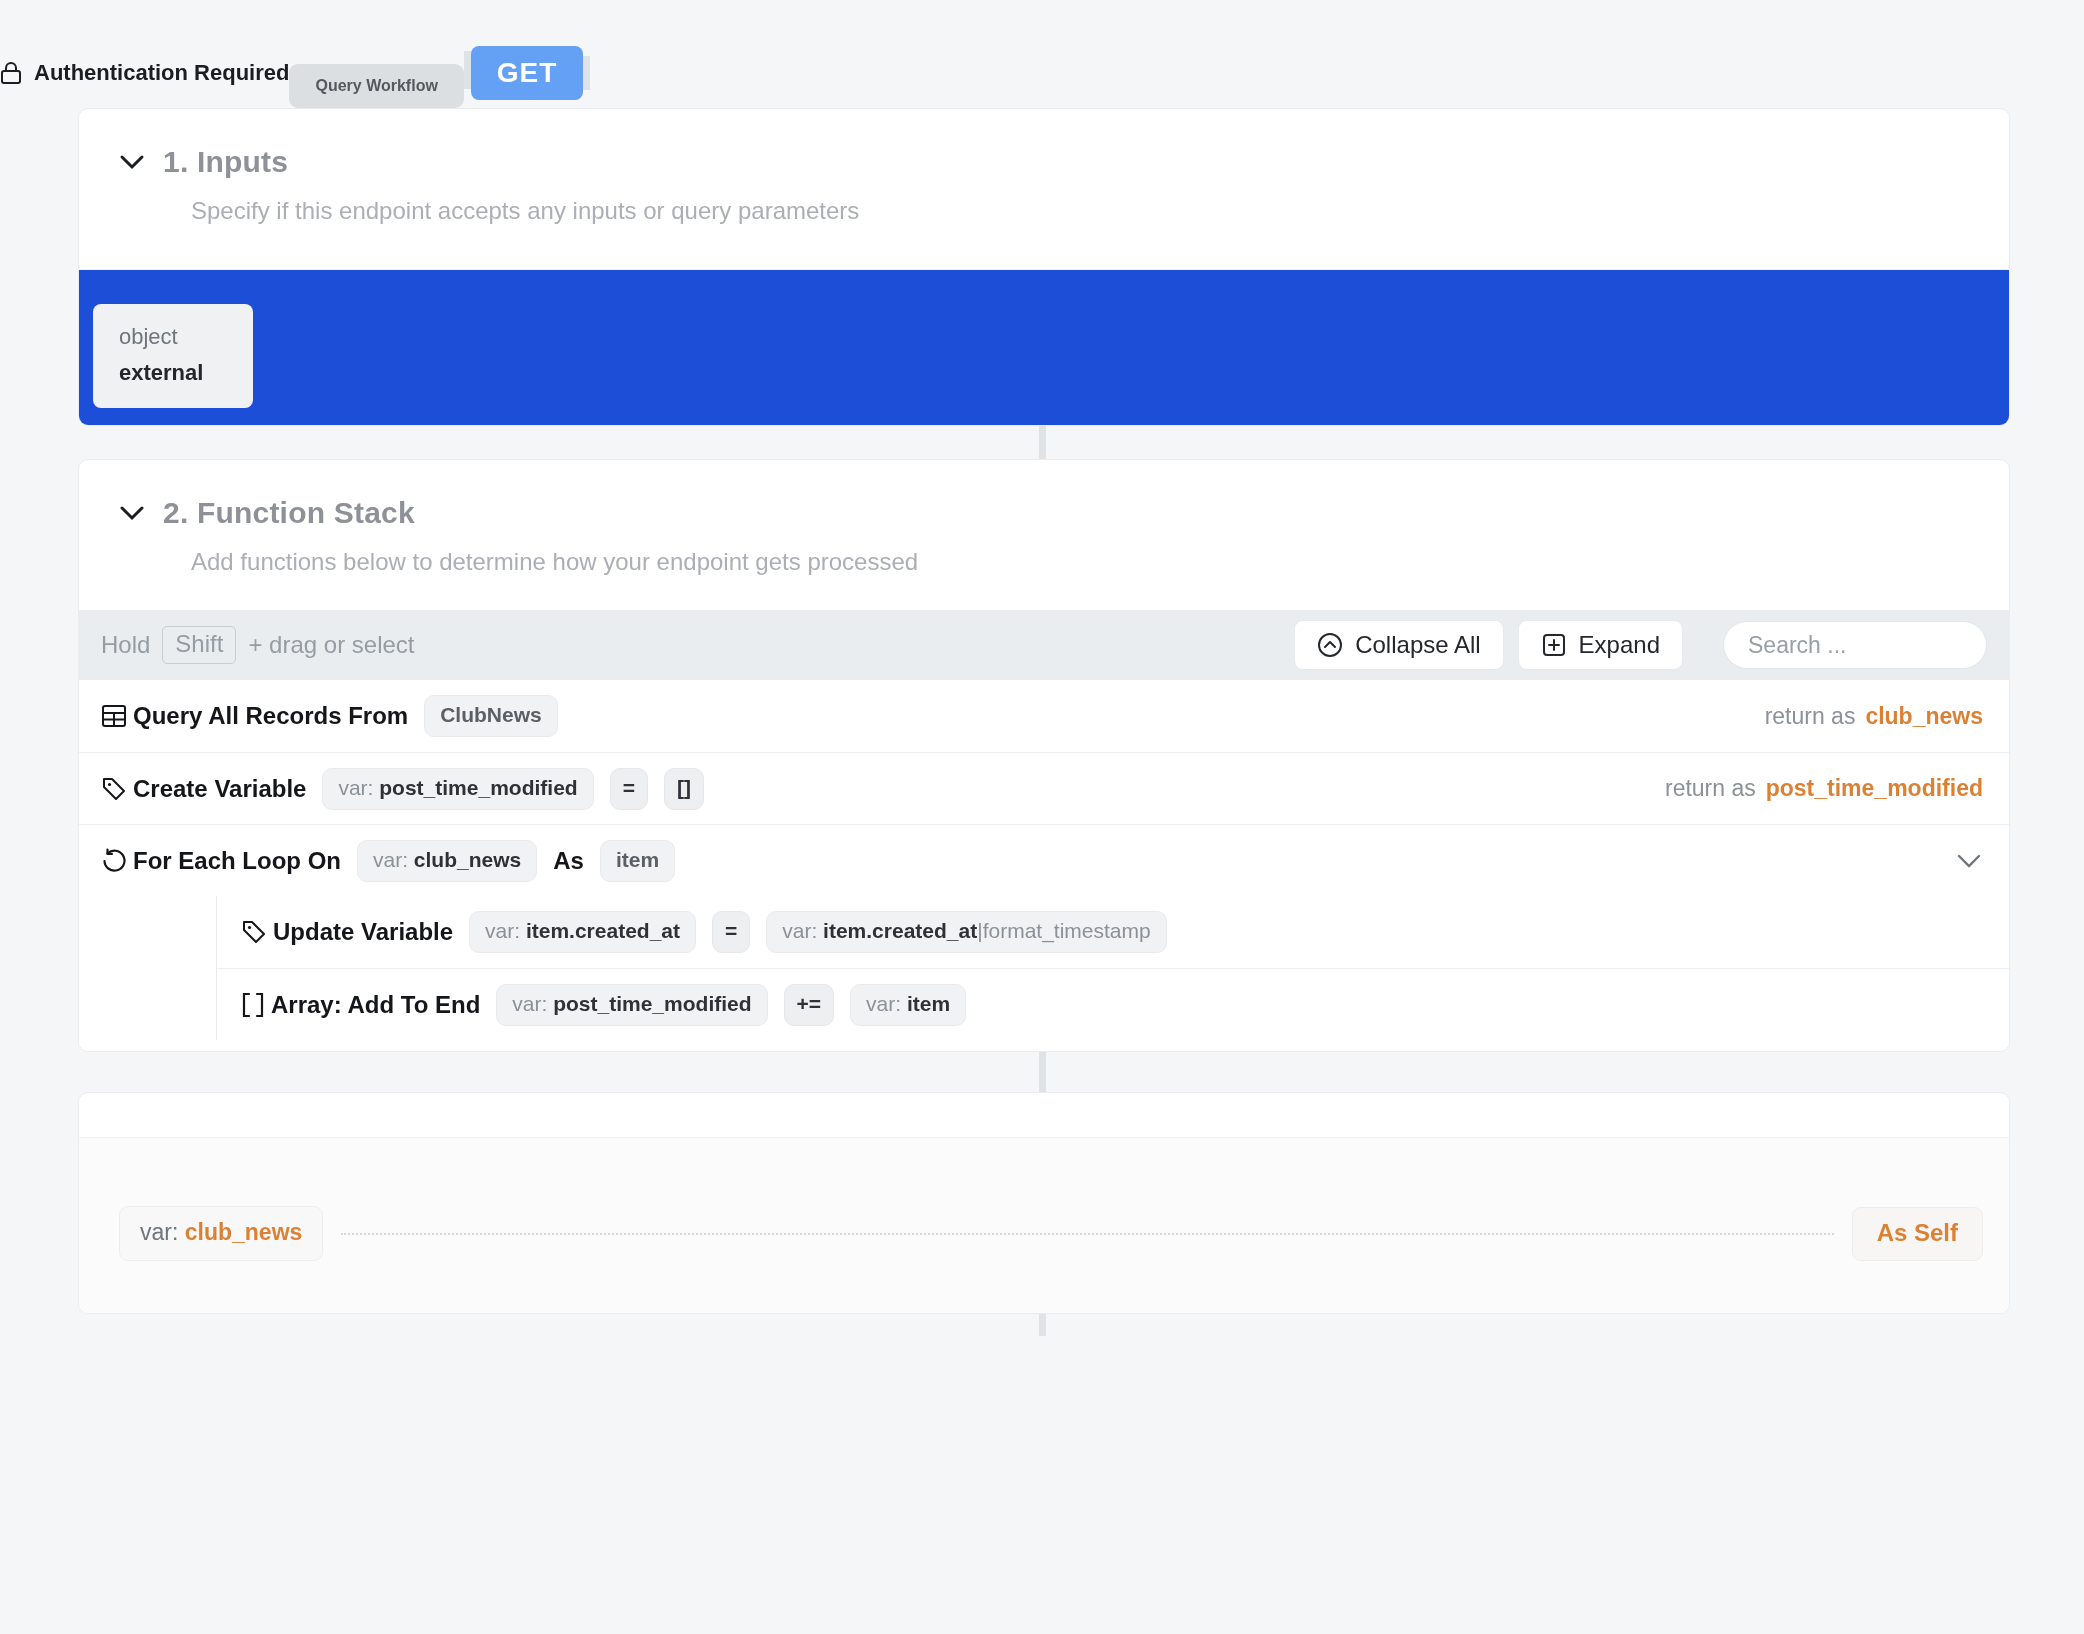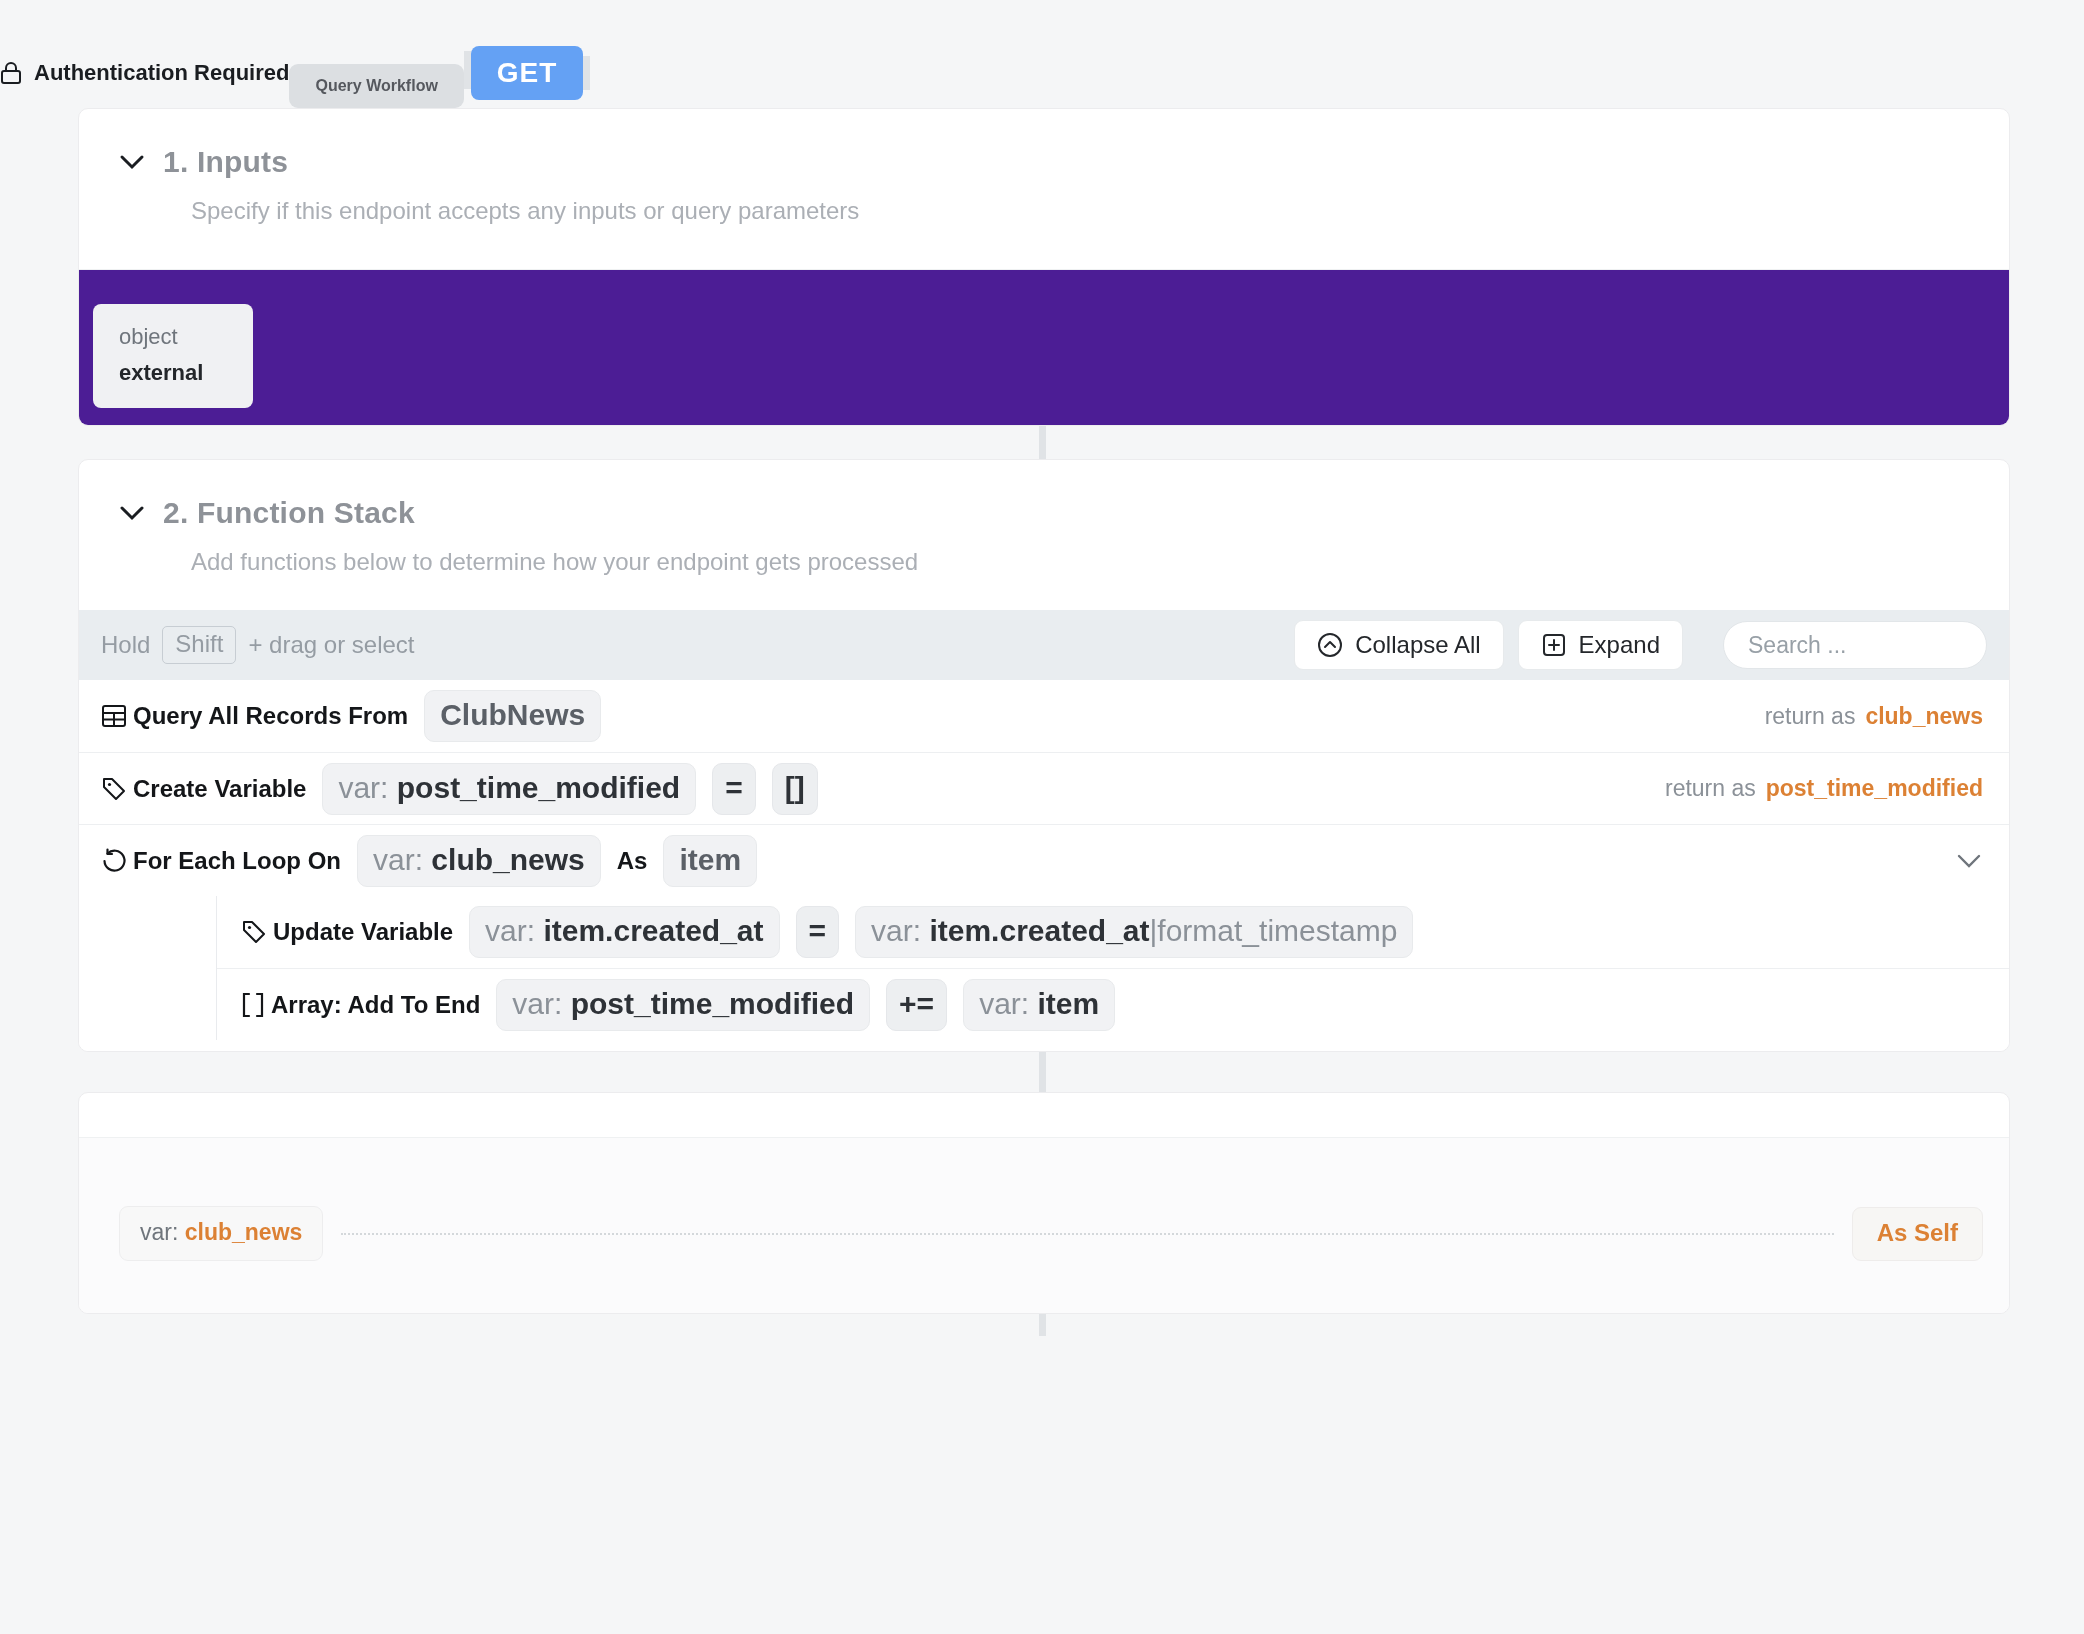--- a/index.html
+++ b/index.html
@@ -31,21 +31,21 @@
   
   .card {
     background:#ffffff; border:1px solid #ececee; border-radius:10px;
     margin:0 74px 0 78px; position:relative; z-index:1; overflow:hidden;
   }
   .card-head { padding:36px 40px 0 40px; }
   .head-row { display:flex; align-items:center; gap:18px; }
   .sec-title { font-size:30px; font-weight:bold; color:#8e9298; letter-spacing:0.2px; }
   .sec-sub { font-size:24px; color:#abafb5; margin:18px 0 0 72px; }
   .divider { border-top:1px solid #eff1f2; }
-  .sec-body { background:#4c1d95; }
+  .sec-body { background:#1d4ed8; }
 
   
   .input-chip {
     display:inline-block; background:#f0f1f3; border-radius:8px;
     margin:34px 0 0 14px; padding:20px 26px 22px 26px; min-width:160px;
   }
   .input-chip .type { font-size:22px; color:#6f757c; }
   .input-chip .name { font-size:22px; font-weight:bold; color:#23262a; margin-top:10px; }
 
   
@@ -75,21 +75,21 @@
   
   .fs-rows { position:relative; }
   .fs-row {
     height:72px; display:flex; align-items:center; padding-left:22px;
     border-top:1px solid #edeff1; background:#fff; cursor:pointer;
   }
   .fs-row:first-child { border-top:none; }
   .row-title { font-size:24px; font-weight:bold; color:#141619; margin-left:6px; white-space:nowrap; }
   .chip {
     margin-left:16px; background:#f1f2f4; border:1px solid #e8eaec; border-radius:10px;
-    padding:7px 15px 9px 15px; font-size:30px; white-space:nowrap;text-align:center;
+    padding:7px 15px 9px 15px; font-size:21px; white-space:nowrap;text-align:center;
   }
   .chip .pfx { color:#8b9198; }
   .chip .val { font-weight:bold; color:#2e3237; }
   .chip .sfx { color:#8b9198; }
   .chip.op { background:#edeff1; border-color:#e5e7ea; font-weight:bold; color:#2e3237; padding:7px 12px 9px 12px; }
   .as-word { font-size:24px; font-weight:bold; color:#141619; margin-left:16px; }
   .row-right { margin-left:auto; display:flex; align-items:center; padding-right:26px; font-size:23px; }
   .ret-pfx { color:#8b9198; }
   .ret-var { color:#dc8134; font-weight:bold; margin-left:10px; }
   .sub-block { margin-left:137px; border-left:1px solid #e9ebee; }

